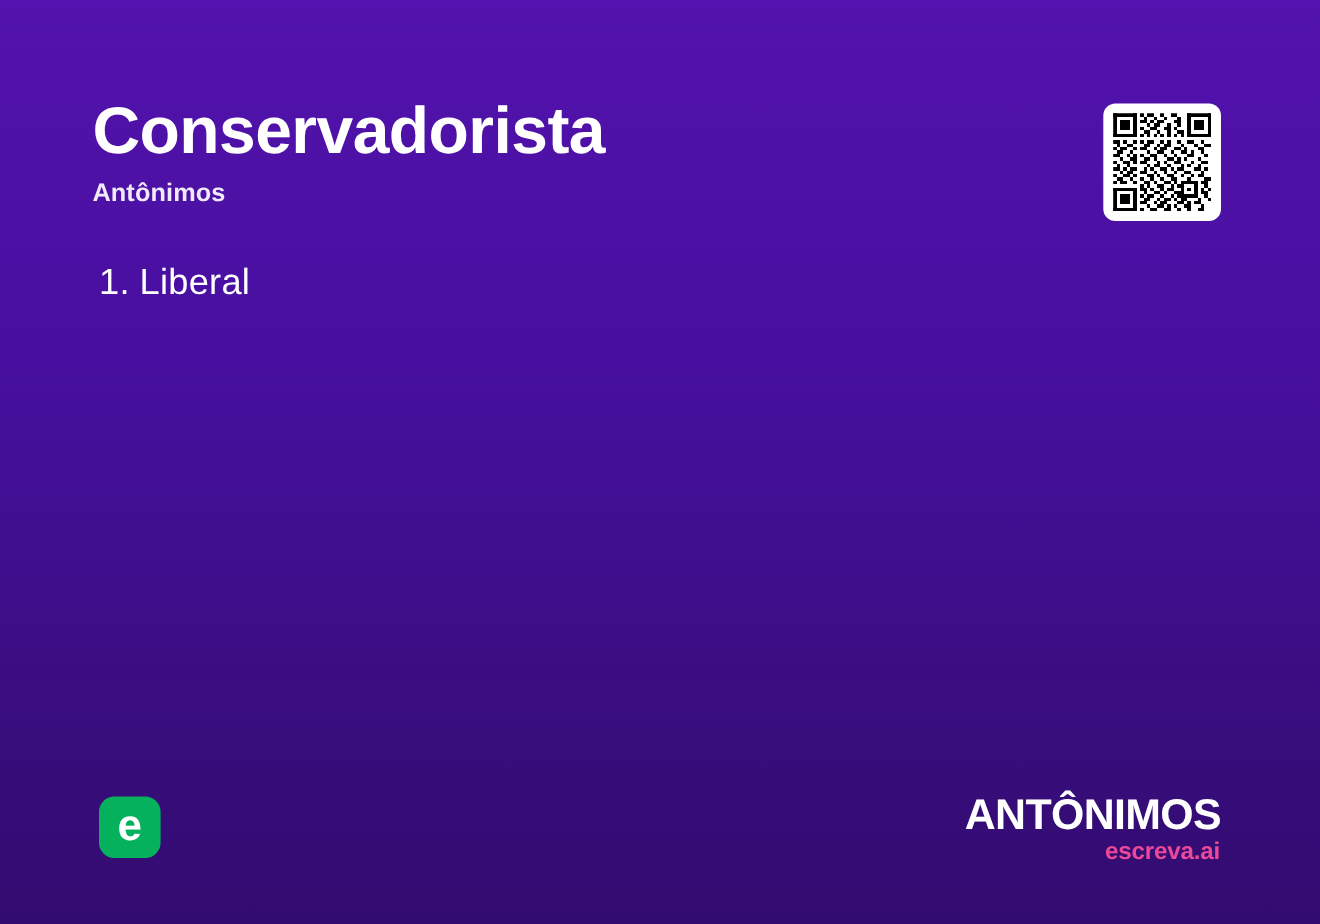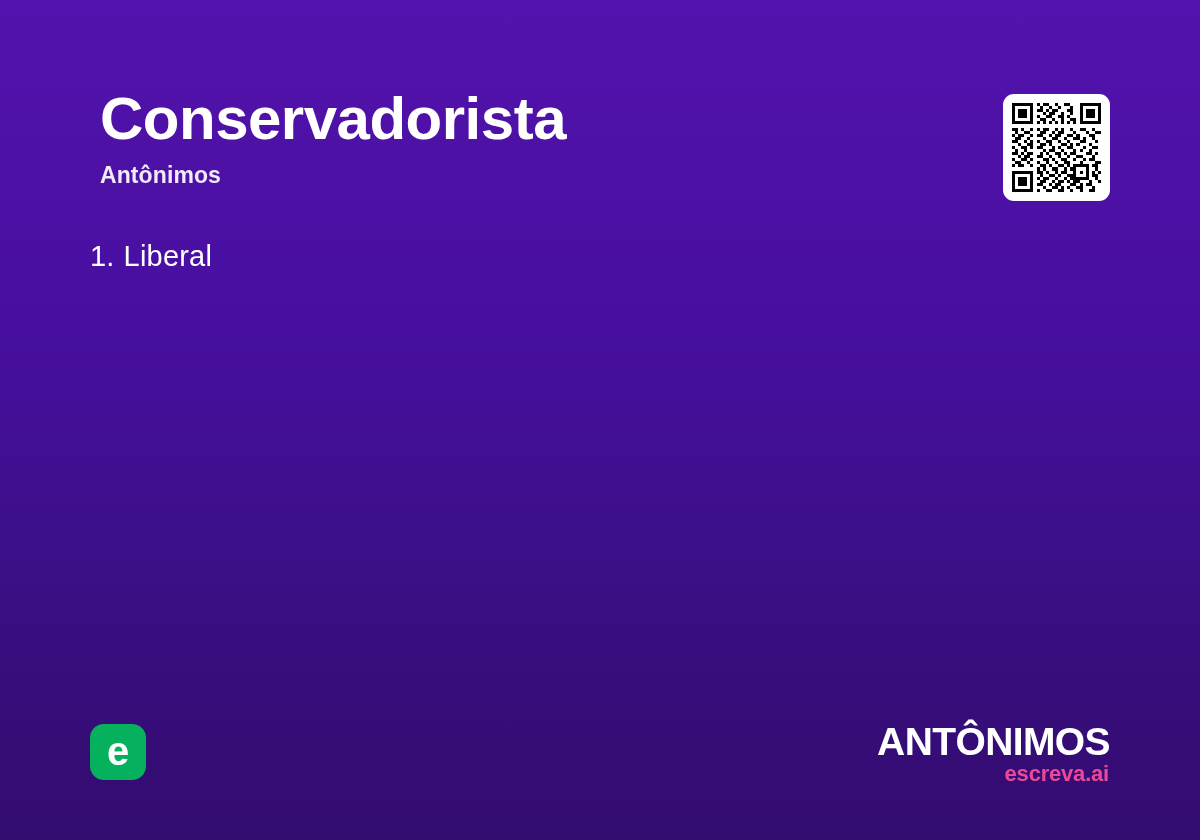--- a/index.html
+++ b/index.html
@@ -24,21 +24,21 @@
   }
 
   
   .card {
     position: absolute;
     inset: 0;
   }
 
   .headline-block {
     position: absolute;
-    left: 100px;
+    left: 84px;
     top: 88px;
     width: 860px;
   }
 
   .word-title {
     font-family: "Liberation Sans", sans-serif;
     font-size: 60px;
     font-weight: 700;
     color: #FFFFFF;
     letter-spacing: -0.5px;
@@ -59,21 +59,21 @@
   .term-list {
     position: absolute;
     left: 90px;
     top: 236px;
     list-style: none;
     width: 800px;
   }
 
   .term-item {
     font-family: "Liberation Sans", sans-serif;
-    font-size: 29px;
+    font-size: 33px;
     font-weight: 400;
     color: #FFFFFF;
     letter-spacing: 0.2px;
     height: 66px;
     line-height: 40px;
     white-space: nowrap;
   }
 
   .term-index {
     display: inline-block;

